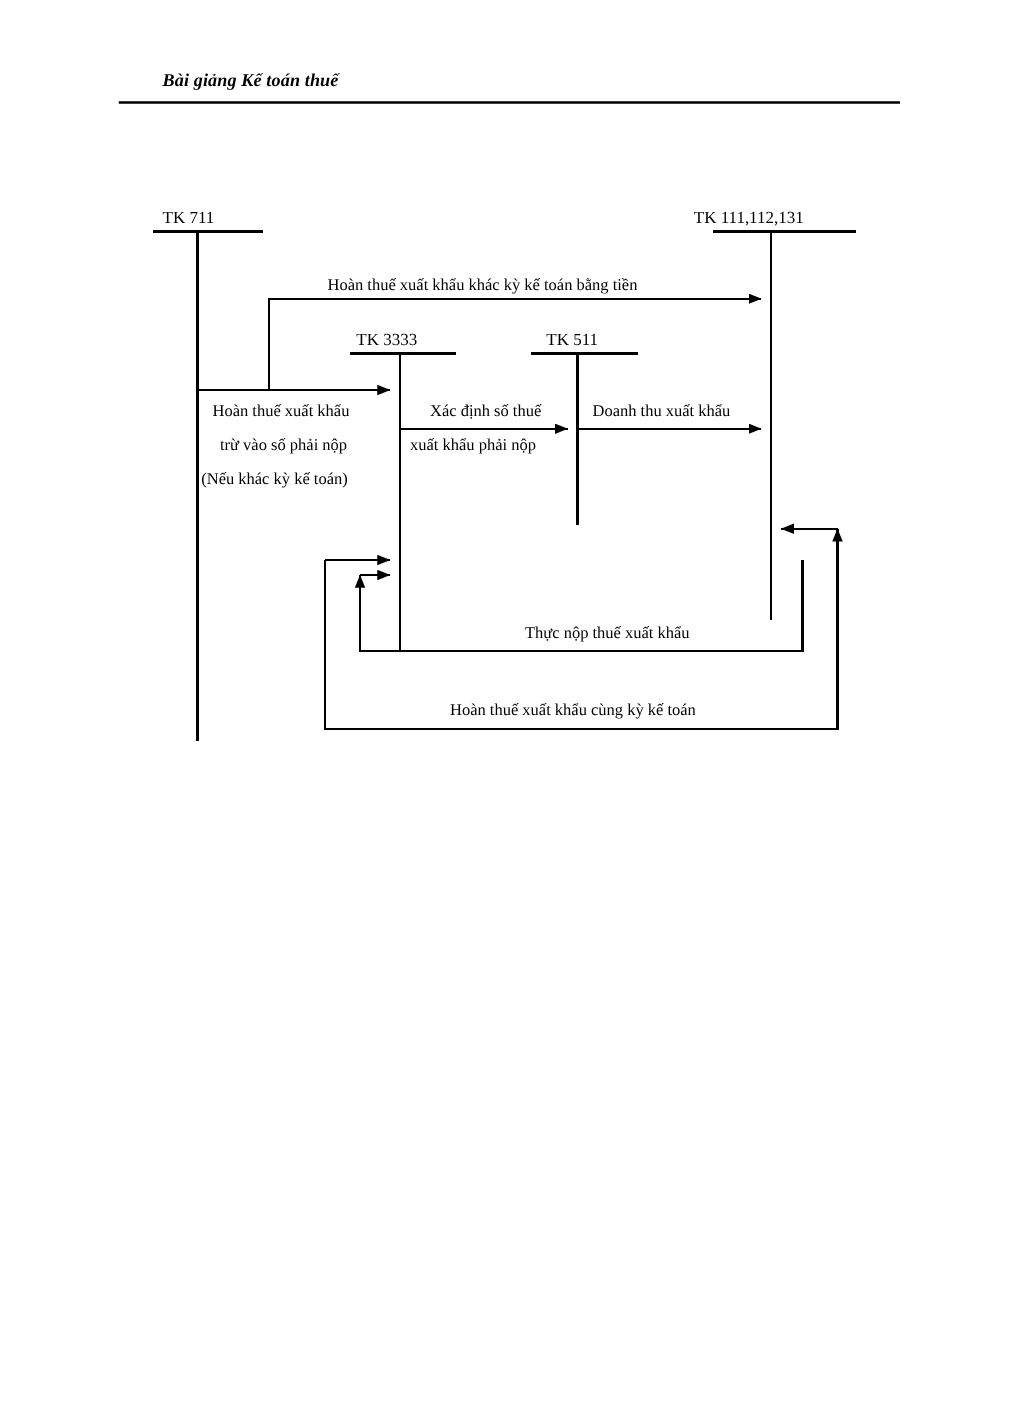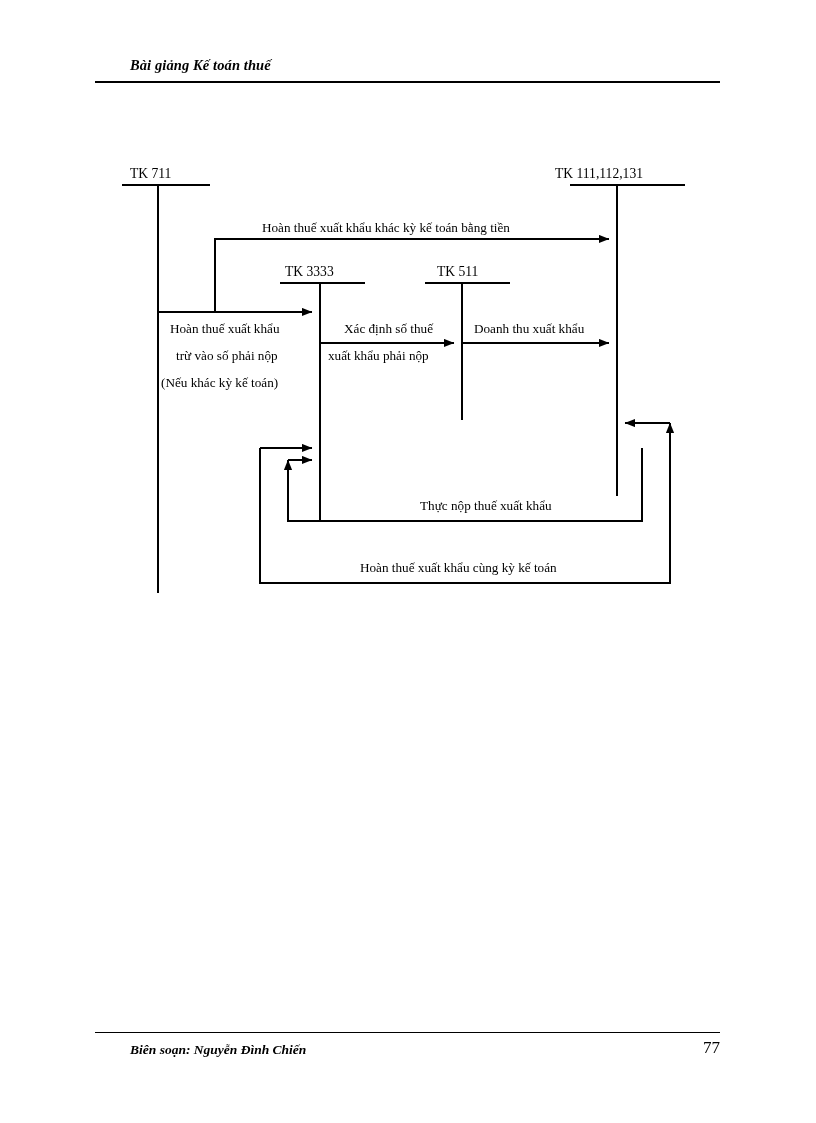--- a/index.html
+++ b/index.html
@@ -180,19 +180,14 @@
       <text class="dg-text" x="228" y="202">xuất khẩu phải nộp</text>
 
       <text class="dg-text" x="374" y="175">Doanh thu xuất khẩu</text>
 
       <text class="dg-text" x="320" y="352">Thực nộp thuế xuất khẩu</text>
 
       <text class="dg-text" x="260" y="414">Hoàn thuế xuất khẩu cùng kỳ kế toán</text>
     </svg>
   </div>
 
-  <div class="footer-zone">
-    <div class="footer-rule"></div>
-    <div class="footer-author">Biên soạn: Nguyễn Đình Chiến</div>
-    <div class="footer-page">77</div>
-  </div>
 
 </div>
 
 </body></html>

